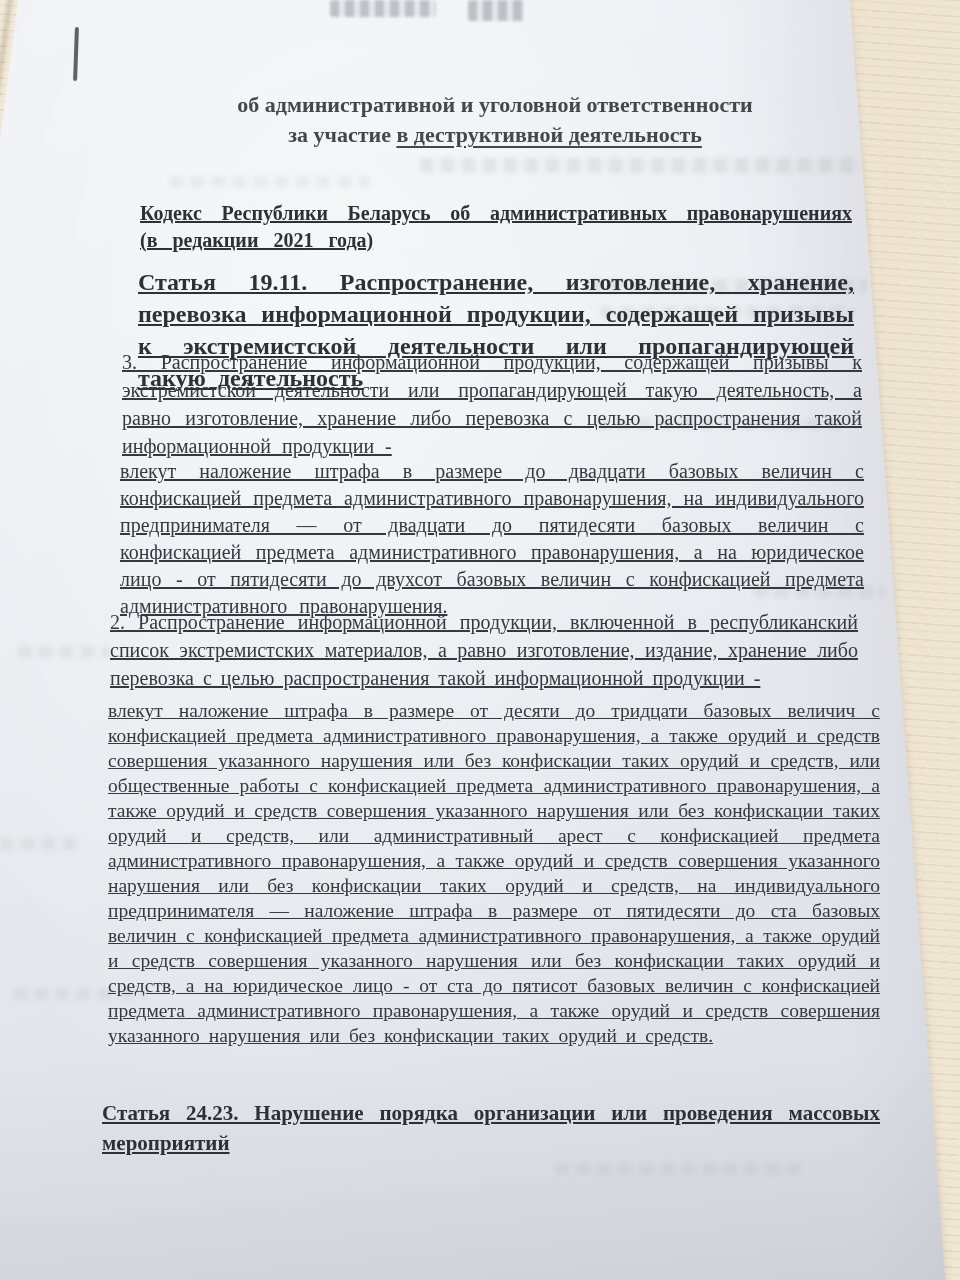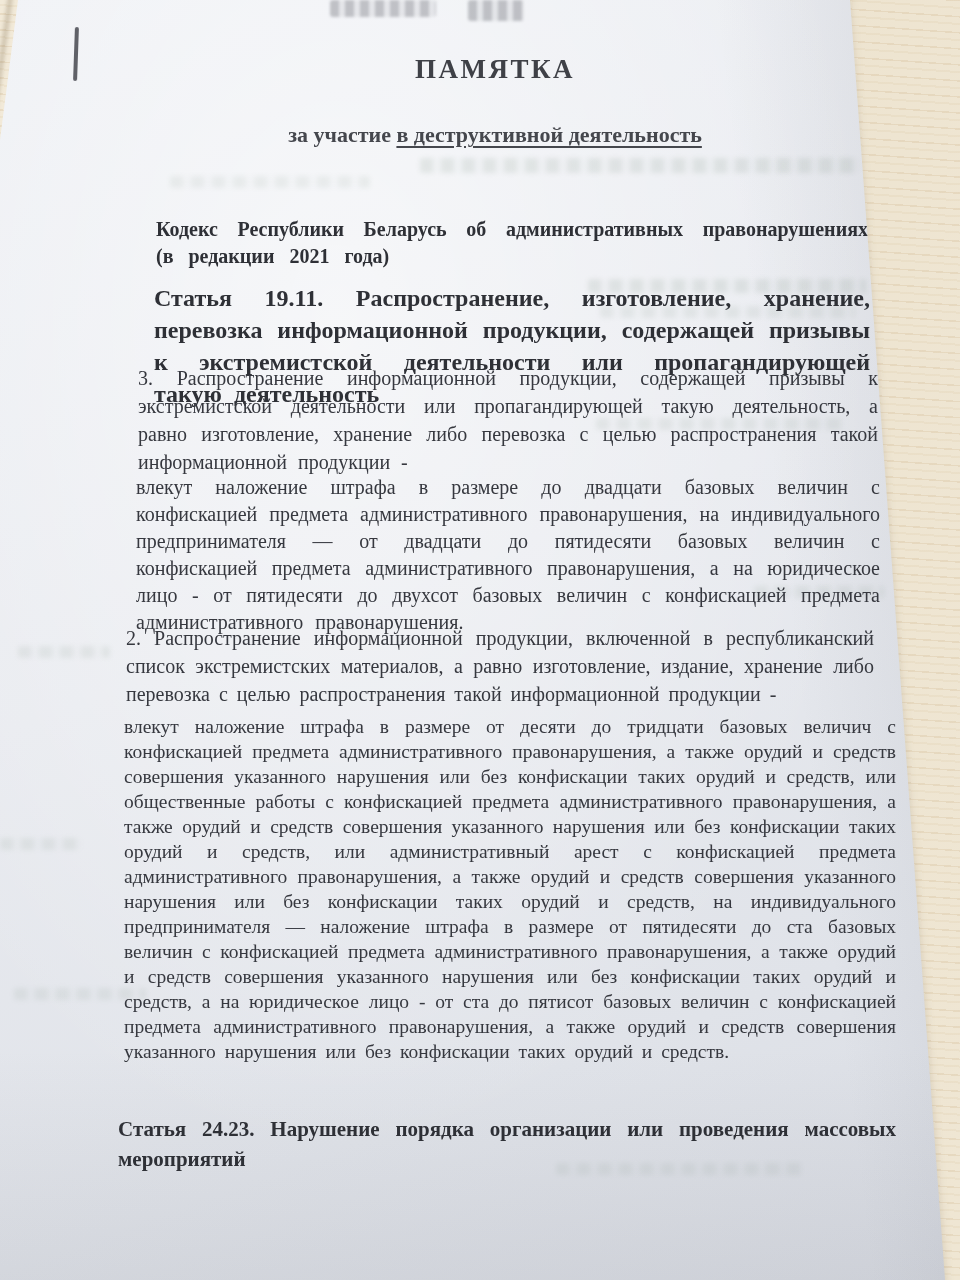--- a/index.html
+++ b/index.html
@@ -47,21 +47,21 @@
   
   .title{position:absolute;left:150px;width:690px;top:54px;margin:0;
     text-align:center;font-size:27px;font-weight:bold;letter-spacing:2.5px;
     color:#3f4147;}
   .subtitle{position:absolute;left:110px;width:770px;text-align:center;
     font-size:22px;font-weight:bold;color:#45474d;}
   .sub1{top:92px;}
   .sub2{top:122px;}
   .underlined{text-decoration:underline;text-decoration-thickness:2px;text-underline-offset:4px;}
 
-  .para{position:absolute;margin:16px;text-align:justify;color:#36383f;}
+  .para{position:absolute;margin:0;text-align:justify;color:#36383f;text-decoration:underline;}
   .bold{font-weight:bold;color:#2e3036;}
   .p-code {top:200px;left:140px;width:712px;font-size:20px;line-height:27px;word-spacing:10px;}
   .p-a19  {top:266px;left:138px;width:716px;font-size:24px;line-height:32px;word-spacing:6px;}
   .p-c1   {top:348px;left:122px;width:740px;font-size:20px;line-height:28px;word-spacing:6px;}
   .p-c1s  {top:458px;left:120px;width:744px;font-size:20px;line-height:27px;word-spacing:7px;}
   .p-c2   {top:608px;left:110px;width:748px;font-size:20px;line-height:28px;word-spacing:4px;}
   .p-c2s  {top:698px;left:108px;width:772px;font-size:19.5px;line-height:25px;word-spacing:4px;}
   .p-a24  {top:1098px;left:102px;width:778px;font-size:21px;line-height:30px;word-spacing:6px;}
 </style>
 </head>
@@ -82,22 +82,22 @@
     <div class="smudge" style="left:170px;top:176px;width:200px;height:12px;opacity:.3;"></div>
     <div class="smudge" style="left:588px;top:279px;width:278px;height:14px;"></div>
     <div class="smudge" style="left:600px;top:306px;width:255px;height:12px;opacity:.35;"></div>
     <div class="smudge" style="left:596px;top:418px;width:248px;height:12px;opacity:.35;"></div>
     <div class="smudge" style="left:754px;top:586px;width:130px;height:12px;opacity:.35;"></div>
     <div class="smudge" style="left:18px;top:646px;width:92px;height:12px;opacity:.35;"></div>
     <div class="smudge" style="left:0;top:838px;width:82px;height:12px;opacity:.35;"></div>
     <div class="smudge" style="left:14px;top:988px;width:132px;height:12px;opacity:.33;"></div>
     <div class="smudge" style="left:556px;top:1163px;width:246px;height:12px;opacity:.3;"></div>
 
-    <h1 class="title">ПАМЯТКА</h1>
 
+    <div class="subtitle sub1">об административной и уголовной ответственности</div>
 
     <div class="subtitle sub2"><span>за участие </span><span class="underlined">в деструктивной деятельность</span></div>
 
     <p class="para bold p-code">Кодекс Республики Беларусь об административных правонарушениях (в редакции 2021 года)</p>
 
     <p class="para bold p-a19">Статья 19.11. Распространение, изготовление, хранение, перевозка информационной продукции, содержащей призывы к экстремистской деятельности или пропагандирующей такую деятельность</p>
 
     <p class="para p-c1">3. Распространение информационной продукции, содержащей призывы к экстремистской деятельности или пропагандирующей такую деятельность, а равно изготовление, хранение либо перевозка с целью распространения такой информационной продукции -</p>
 
     <p class="para p-c1s">влекут наложение штрафа в размере до двадцати базовых величин с конфискацией предмета административного правонарушения, на индивидуального предпринимателя — от двадцати до пятидесяти базовых величин с конфискацией предмета административного правонарушения, а на юридическое лицо - от пятидесяти до двухсот базовых величин с конфискацией предмета административного правонарушения.</p>

